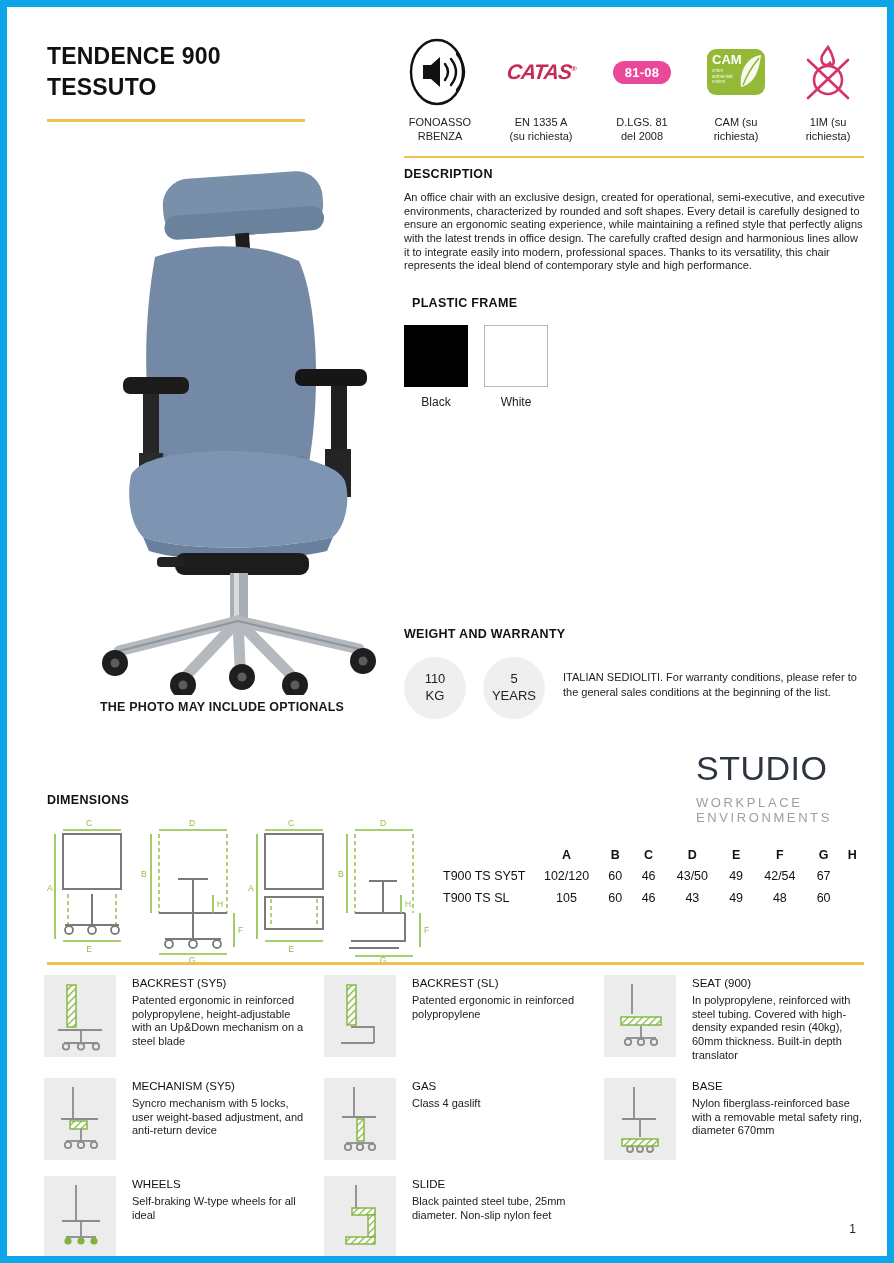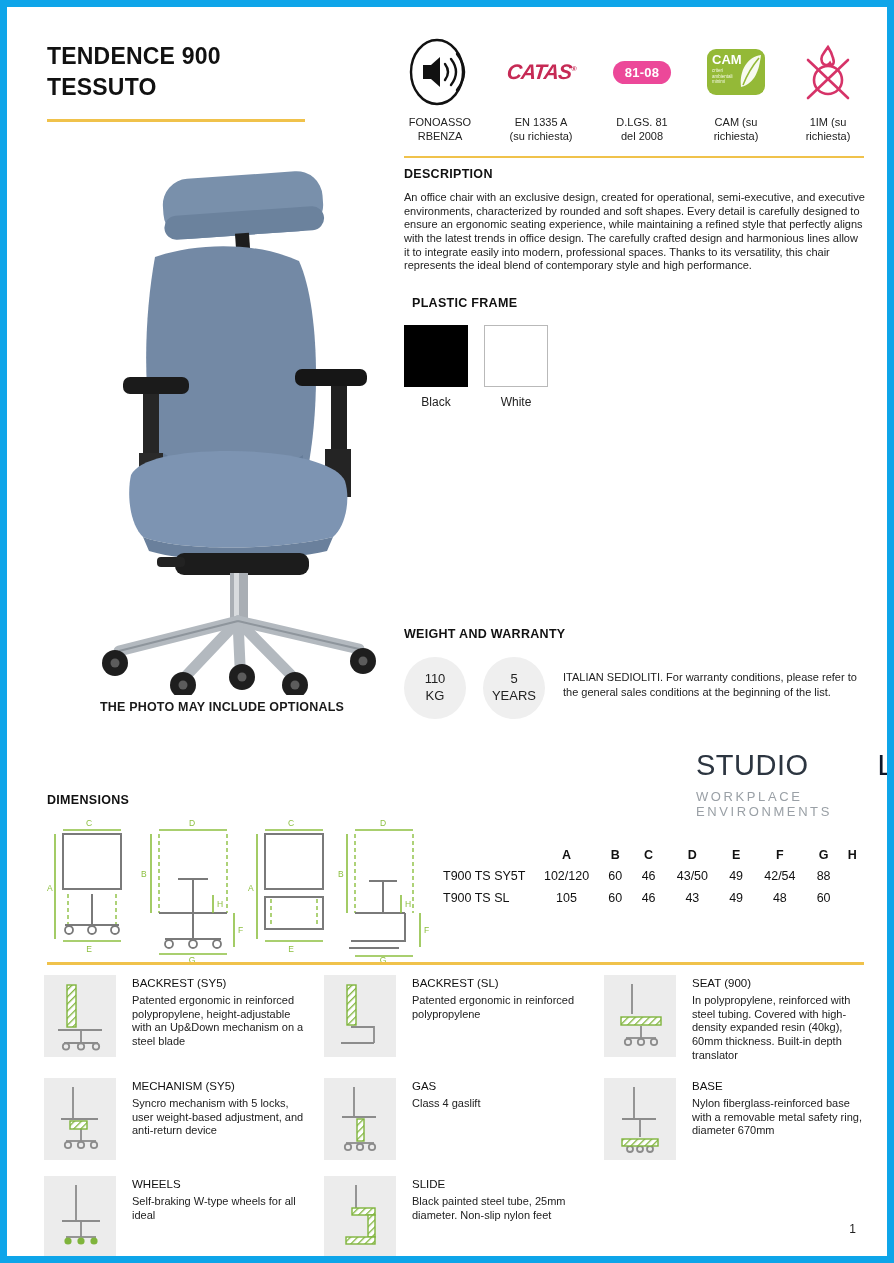--- a/index.html
+++ b/index.html
@@ -44,21 +44,21 @@
   .swatch-white .swatch-box { background:#fff; border:1px solid #b9b9b9; }
   .swatch-label { font-size:12px; margin-top:8px; color:#222; }
 
   .ww-heading { margin-top:218px; }
   .ww-row { display:flex; align-items:flex-start; margin-top:16px; }
   .ww-circle { width:62px; height:62px; border-radius:50%; background:#efefef; display:flex; flex-direction:column; align-items:center; justify-content:center; font-size:13px; line-height:1.3; color:#222; flex:none; }
   .ww-circle + .ww-circle { margin-left:17px; }
   .ww-note { font-size:11px; line-height:1.35; color:#222; margin-left:18px; margin-top:13px; width:305px; }
 
   .brand { margin-top:30px; margin-left:292px; width:160px; }
-  .brand-name { display:flex; align-items:stretch; font-size:29px; letter-spacing:0.5px; font-weight:500;gap:31px; }
+  .brand-name { display:flex; align-items:stretch; font-size:34px; letter-spacing:0.5px; font-weight:500;gap:31px; }
   .brand-part1 { color:#2C3540; }
   .brand-bar { width:2.5px; background:#2C3540; margin:2px 2px 2px 5px; }
   .brand-part2 { color:#0f172a; }
   .brand-tagline { font-size:13px; letter-spacing:2.6px; color:#9aa0a6; margin-top:7px; }
 
   
   .dimensions { position:absolute; left:40px; top:786px; width:817px; }
   .dim-row { display:flex; margin-top:10px; }
   .dim-diagrams { width:382px; flex:none; }
   .dim-table-wrap { flex:1; padding-left:14px; padding-top:28px; }
@@ -369,21 +369,21 @@
           </thead>
           <tbody>
             <tr>
               <td class="model">T900 TS SY5T</td>
               <td>102/120</td>
               <td>60</td>
               <td>46</td>
               <td>43/50</td>
               <td>49</td>
               <td>42/54</td>
-              <td>88</td>
+              <td>67</td>
               <td></td>
             </tr>
             <tr>
               <td class="model">T900 TS SL</td>
               <td>105</td>
               <td>60</td>
               <td>46</td>
               <td>43</td>
               <td>49</td>
               <td>48</td>

